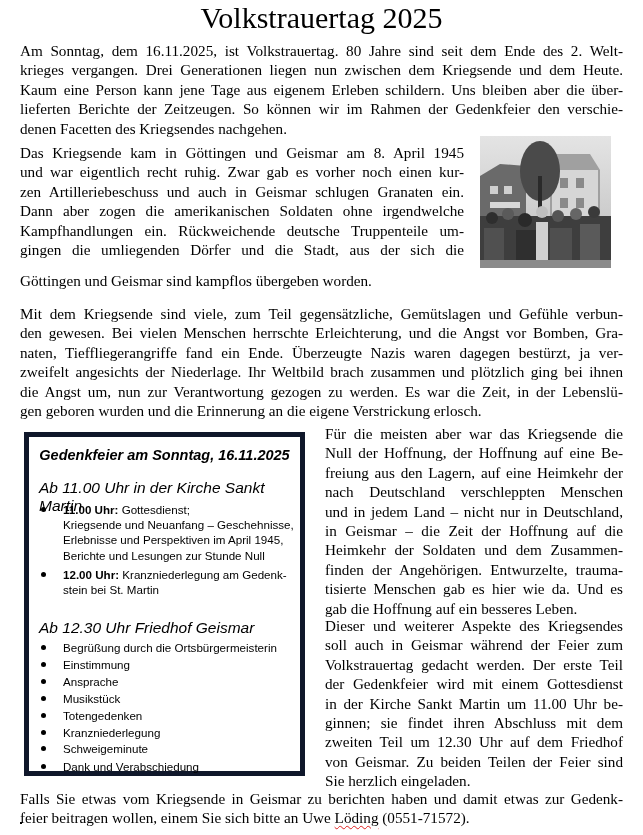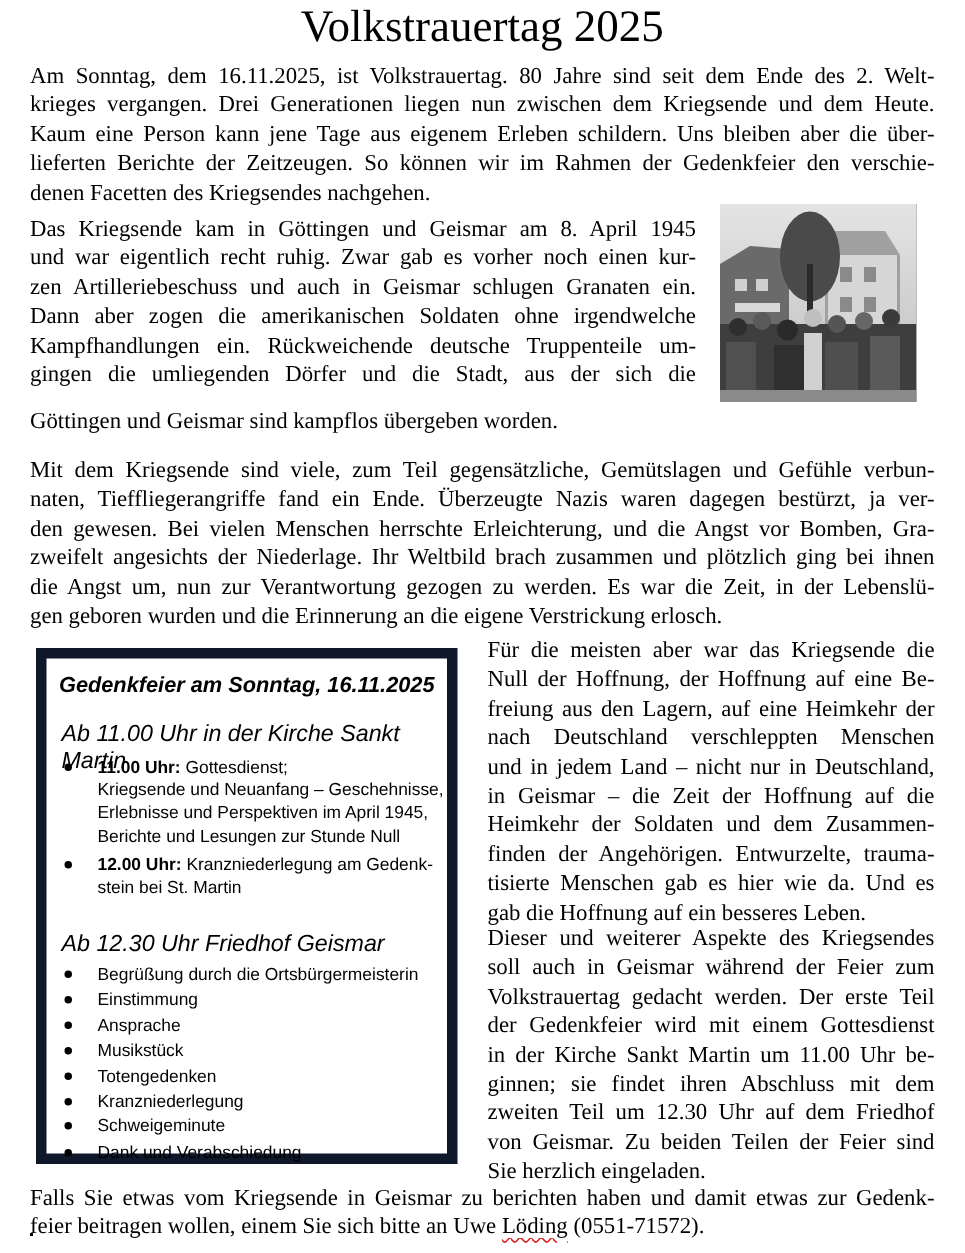--- a/index.html
+++ b/index.html
@@ -4,21 +4,21 @@
 <style>
   html, body { margin: 0; padding: 0; background: #ffffff; }
   body { width: 643px; height: 835px; position: relative; overflow: hidden; color: #000; }
   .serif { font-family: "Liberation Serif", "DejaVu Serif", serif; }
   .sans { font-family: "Liberation Sans", "DejaVu Sans", sans-serif; }
   #title { position: absolute; left: 0; top: 0; width: 643px; text-align: center; font-size: 30px; line-height: 36px; }
   .para { position: absolute; font-size: 15.2px; line-height: 19.4px; }
   .line { display: block; white-space: nowrap; text-align: justify; text-align-last: justify; height: 19.4px; }
   .line.last { text-align-last: left; }
   #photo { position: absolute; left: 480px; top: 136px; width: 131px; height: 132px; background: #777; overflow: hidden; }
-  #box { position: absolute; left: 24px; top: 432px; width: 281px; height: 344px; border: 7px solid #0f172a; box-sizing: border-box; }
+  #box { position: absolute; left: 24px; top: 432px; width: 281px; height: 344px; border: 5px solid #0f172a; box-sizing: border-box; }
   .box-title { position: absolute; left: 0; width: 100%; text-align: center; font-weight: bold; font-style: italic; font-size: 14.5px; top: 10px; }
   .box-sub { position: absolute; left: 10px; font-style: italic; font-size: 15.5px; }
   .box-item { position: absolute; left: 12px; font-size: 11.6px; line-height: 15.2px; }
   .bullet { position: absolute; left: 0; top: 5px; width: 5px; height: 5px; border-radius: 50%; background: #000; }
   .box-item .txt { display: block; margin-left: 22px; white-space: nowrap; }
   .spell { text-decoration: underline wavy #e02020; text-decoration-thickness: 1px; text-underline-offset: 2px; }
   #dot { position: absolute; left: 20px; top: 822px; width: 2px; height: 2px; background: #000; }
 </style>
 </head>
 <body class="serif">
@@ -83,22 +83,22 @@
     <rect x="0" y="124" width="131" height="8" fill="#8a8a8a"></rect>
   </svg>
 </div>
 
 <div class="para" style="left:20px; top:271px; width:444px;">
   <span class="line last">Göttingen und Geismar sind kampflos übergeben worden.</span>
 </div>
 
 <div class="para" style="left:20px; top:304px; width:603px;">
   <span class="line">Mit dem Kriegsende sind viele, zum Teil gegensätzliche, Gemütslagen und Gefühle verbun-</span>
+  <span class="line">den gewesen. Bei vielen Menschen herrschte Erleichterung, und die Angst vor Bomben, Gra-</span>
   <span class="line">naten, Tieffliegerangriffe fand ein Ende. Überzeugte Nazis waren dagegen bestürzt, ja ver-</span>
-  <span class="line">den gewesen. Bei vielen Menschen herrschte Erleichterung, und die Angst vor Bomben, Gra-</span>
   <span class="line">zweifelt angesichts der Niederlage. Ihr Weltbild brach zusammen und plötzlich ging bei ihnen</span>
   <span class="line">die Angst um, nun zur Verantwortung gezogen zu werden. Es war die Zeit, in der Lebenslü-</span>
   <span class="line last">gen geboren wurden und die Erinnerung an die eigene Verstrickung erlosch.</span>
 </div>
 
 <div id="box" class="sans">
   <div class="box-title">Gedenkfeier am Sonntag, 16.11.2025</div>
   <div class="box-sub" style="top:42px;">Ab 11.00 Uhr in der Kirche Sankt Martin</div>
 
   <div class="box-item" style="top:65px;">

